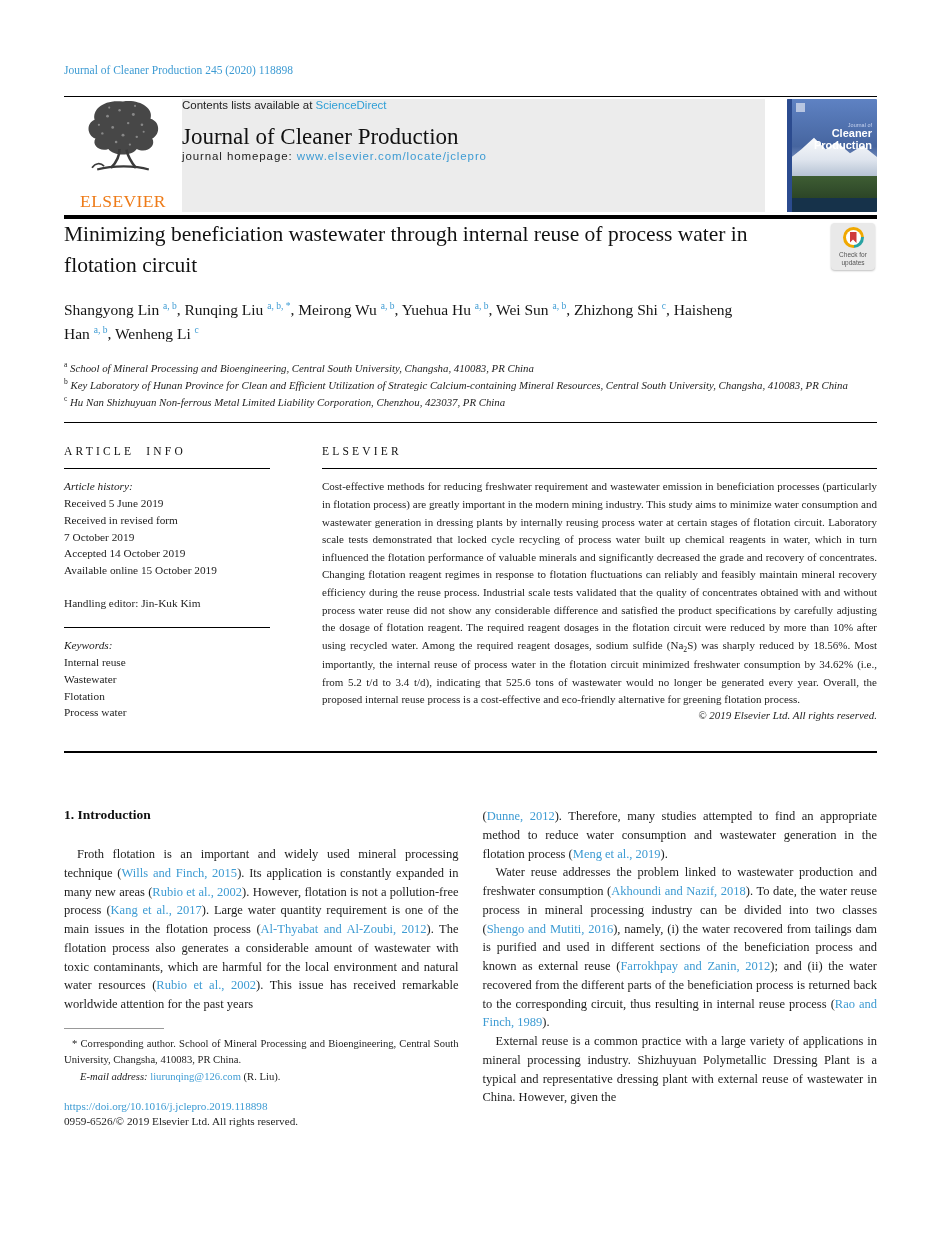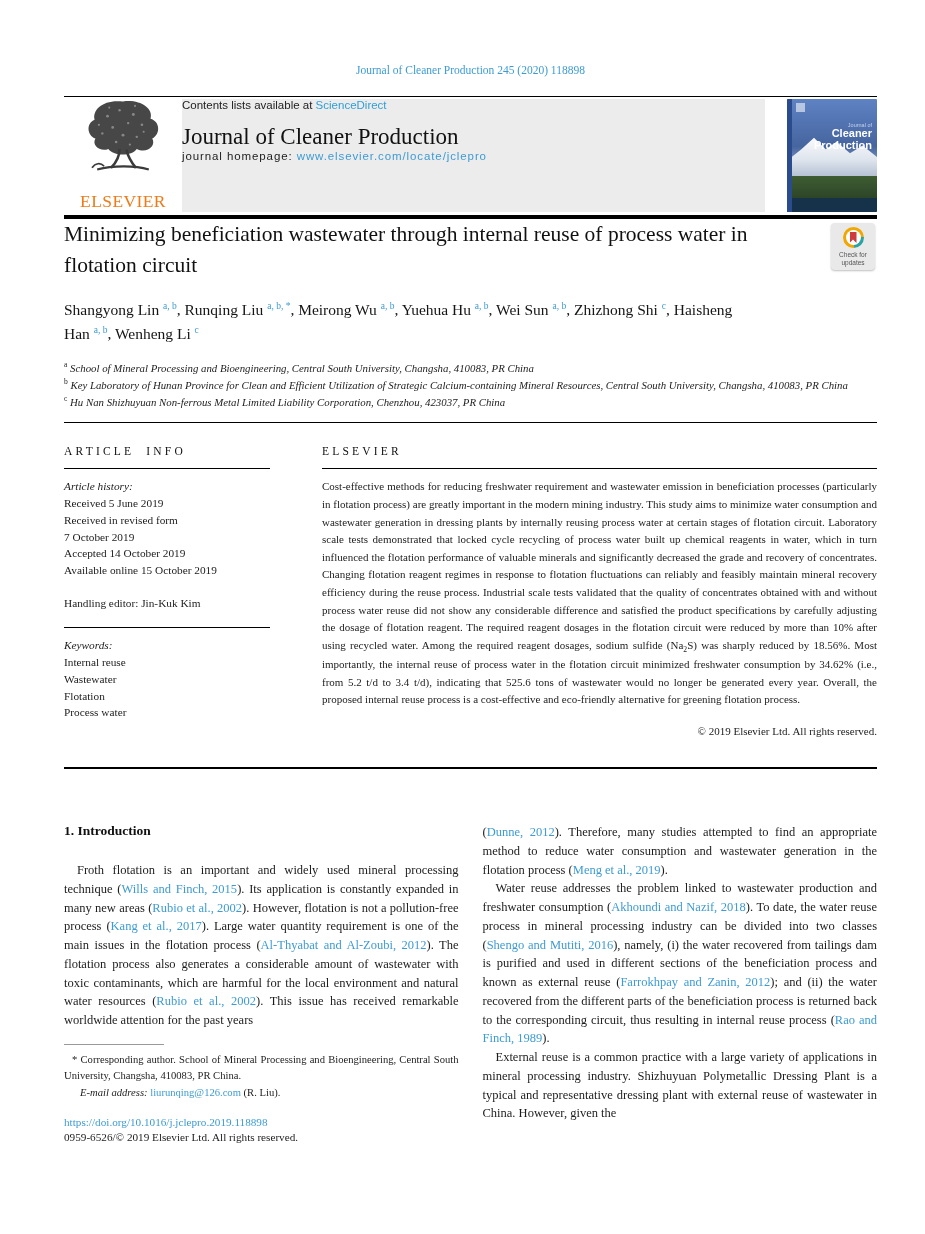--- a/index.html
+++ b/index.html
@@ -4,21 +4,21 @@
 <style>
   * { margin:0; padding:0; box-sizing:border-box; }
   html,body { background:#ffffff; }
   body {
     width:925px; height:1234px; overflow:hidden; position:relative;
     font-family:"Liberation Serif", serif; color:#1c1c1c;
   }
   .page { padding:0 48px 0 64px; }
 
   
-  .top-cite { margin-top:64px; text-align:center; font-size:11.5px; }
+  .top-cite { margin-top:64px; text-align:left; font-size:11.5px; }
   .top-cite span { color:#3d9bd3; }
 
   
   .rule-thin-full { border-top:1.5px solid #000; margin-top:20px; }
   .header { display:flex; align-items:stretch; height:113px; margin-top:2px; }
   .logo-block { width:118px; display:flex; flex-direction:column; align-items:center; justify-content:flex-start; }
   .elsevier-word { font-family:"Liberation Serif", serif; color:#ee7b18; font-size:17.5px; letter-spacing:0.4px; margin-top:18px; }
   .banner { flex:1; background:#ececec; text-align:left; margin-right:22px; }
   .banner-line1 { font-family:"Liberation Sans", sans-serif; font-size:11.5px; color:#222; }
   .banner-line1 .sd { color:#2f9fd6; }
@@ -65,21 +65,21 @@
   .rule-thin2 { border-top:1.5px solid #000; margin-top:13px; }
   .info-abs { display:flex; padding-top:22px; }
   .info-col { width:206px; margin-right:52px; flex-shrink:0; }
   .abs-col { flex:1; }
   .sec-heading { font-size:11.5px; letter-spacing:3.2px; word-spacing:6px; color:#111; font-weight:400; }
   .under-rule { border-top:1.5px solid #000; margin:11px 0 9px; }
   .info-text { font-size:11.3px; line-height:1.48; color:#1c1c1c; }
   .info-label { font-style:italic; }
   .info-gap { height:16px; }
   .abs-text { font-size:11px; line-height:1.6; text-align:justify; color:#1c1c1c; }
-  .abs-copyright { text-align:right; font-size:11px; margin-top:16px; }
+  .abs-copyright { text-align:right; font-size:11px; margin-top:0;font-style:italic; }
 
   .rule-mid { border-top:2.5px solid #000; margin-top:30px; }
 
   
   .body-cols { display:flex; gap:24px; margin-top:54px; }
   .col { width:394.5px; }
   h2.intro-heading { font-size:13.5px; font-weight:bold; color:#111; margin-bottom:22px; }
   .para { font-size:12.5px; line-height:1.5; text-align:justify; color:#1c1c1c; }
   .para.indent { text-indent:13px; }
   .cite { color:#3d9bd3;margin-top:38px; }

